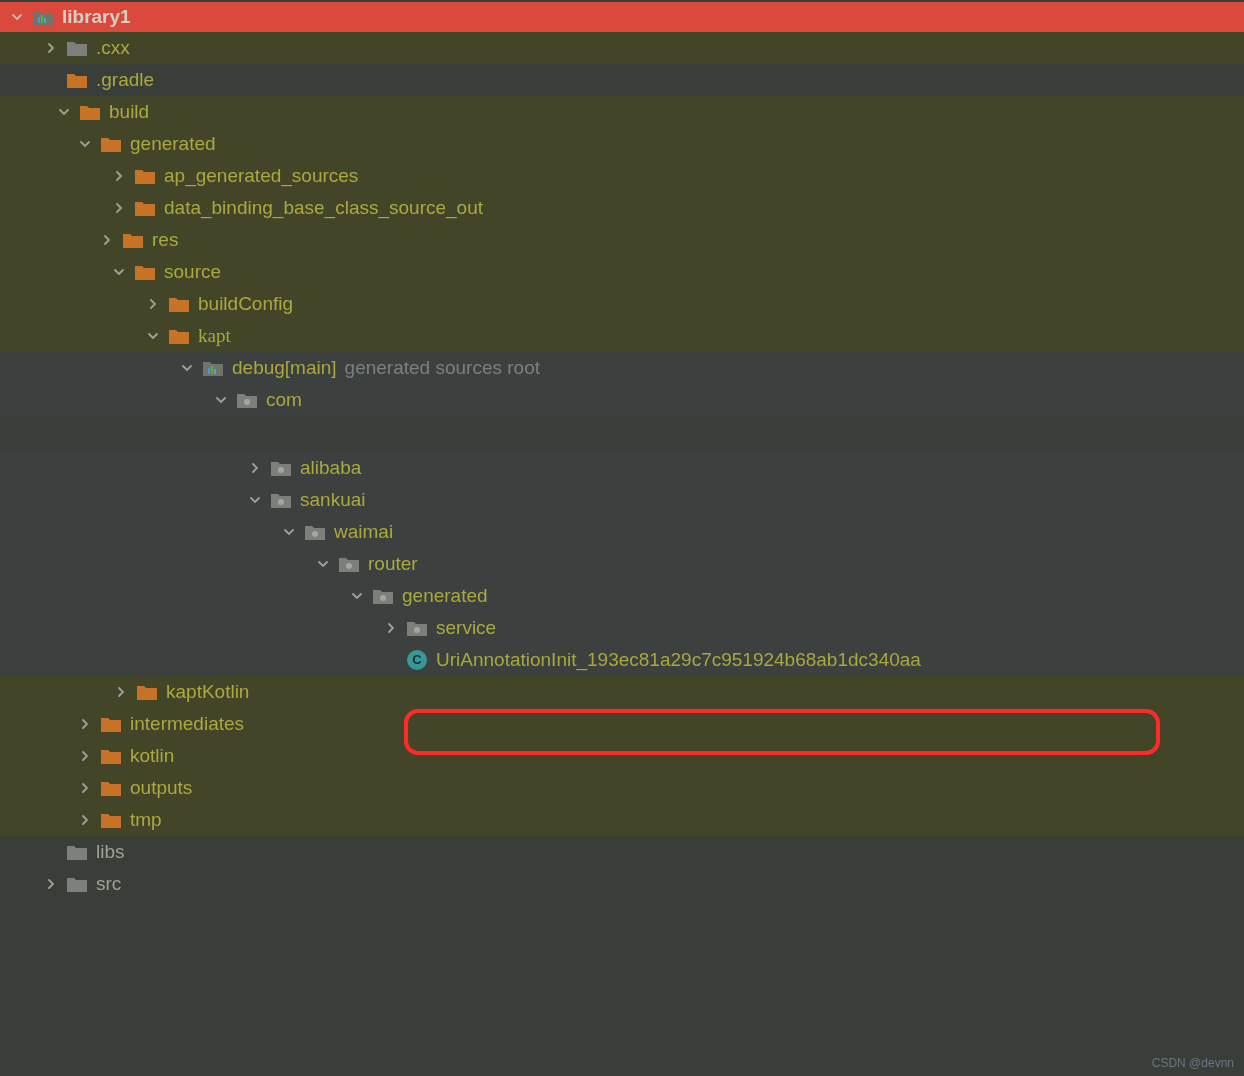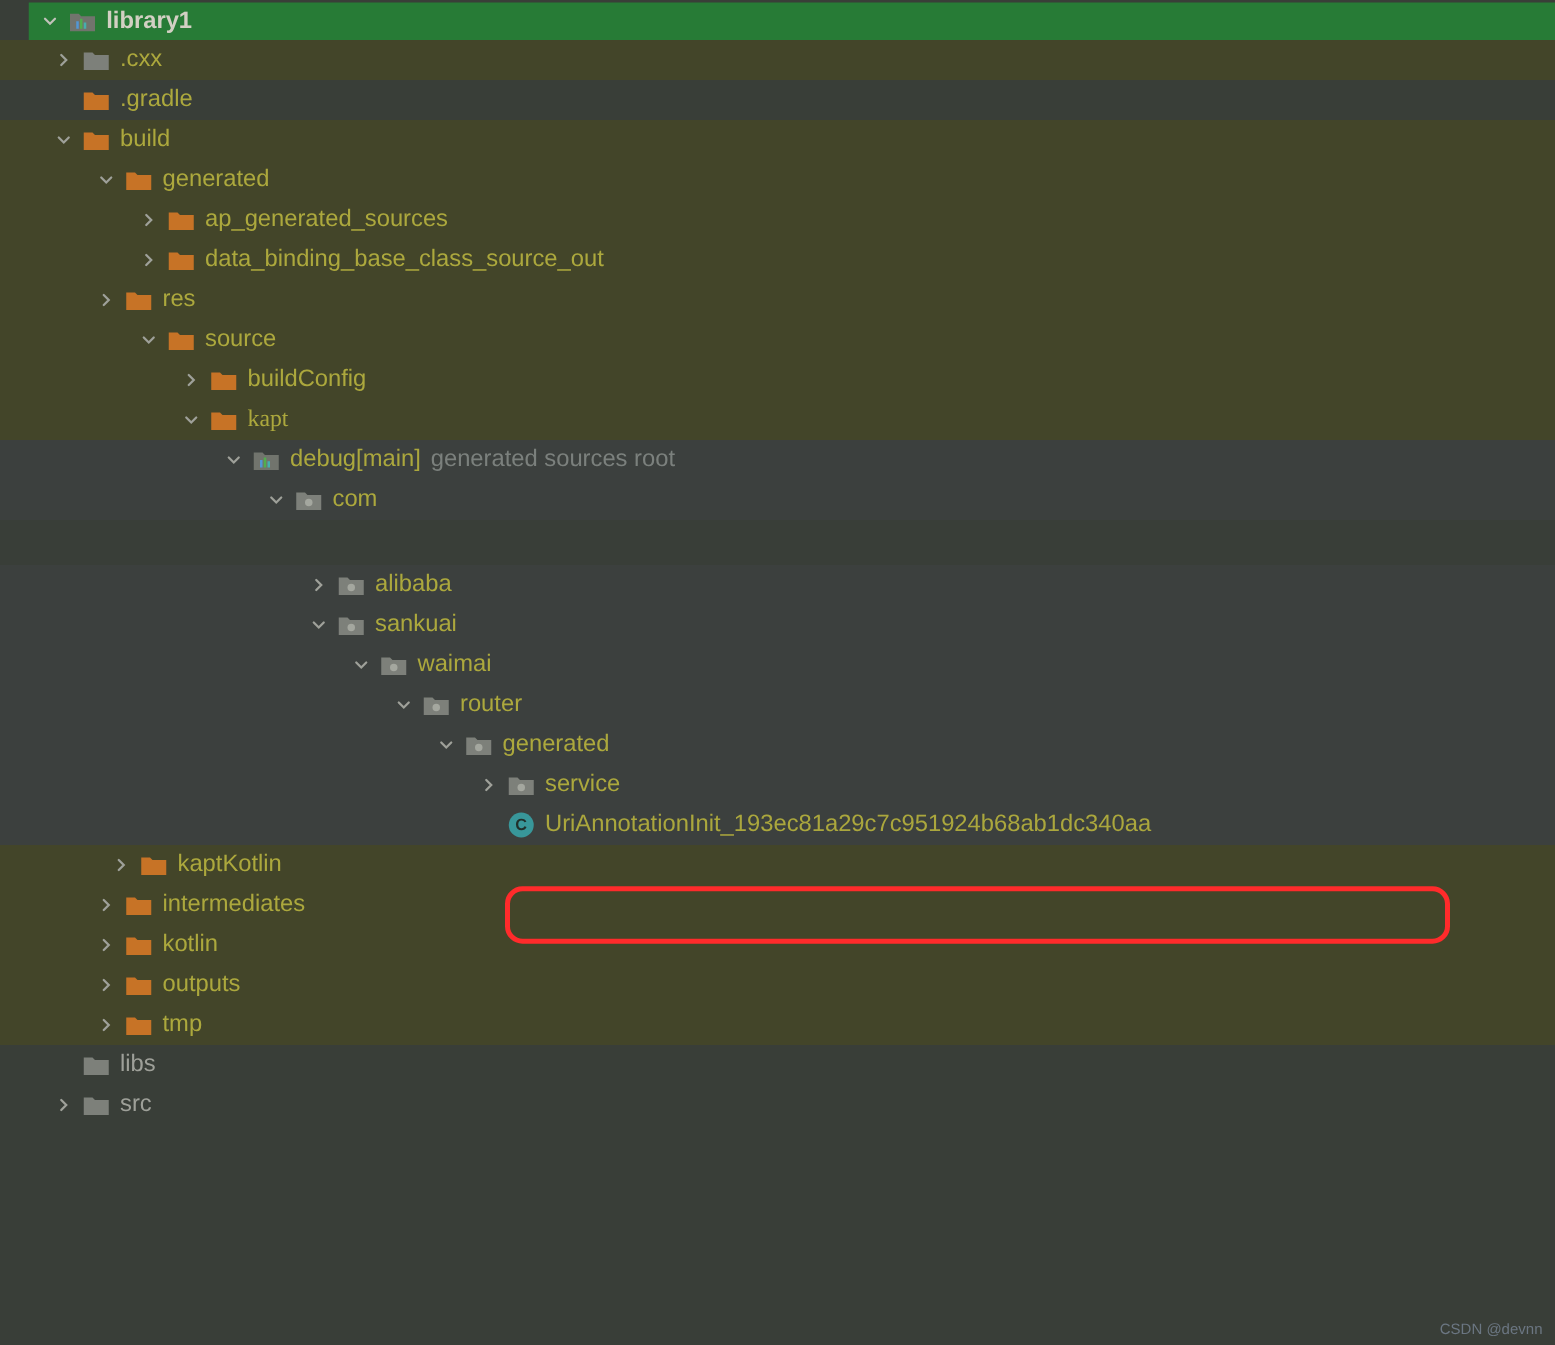--- a/index.html
+++ b/index.html
@@ -22,21 +22,21 @@
   }
   .tree { padding-top: 2px; }
   .row {
     display: flex;
     align-items: center;
     height: 32px;
     white-space: nowrap;
     cursor: pointer;
     position: relative;
   }
-  .row.root { background: #15803d; height: 30px; margin-left: 23px; }
+  .row.root { background: #ef4444; height: 30px; }
   .row.hl { background: #383f2e; }
   .row.dim { background: #2f3947; }
   .chevron {
     display: inline-flex;
     width: 18px;
     justify-content: center;
     color: #a7aeb6;
     margin-right: 6px;
     flex-shrink: 0;
   }
@@ -101,21 +101,21 @@
     </div>
     <div class="row " style="padding-left: 42px;">
       <span class="chevron none"></span>
       <span class="icon">
         <svg width="22" height="18" viewBox="0 0 22 18">
           <path d="M1 3 h7 l2 2 h11 v12 h-20 z" fill="#d8772a"></path>
         </svg>
       </span>
       <span class="label label">.gradle</span>
     </div>
-    <div class="row hl" style="padding-left: 42px; text-align: center;">
+    <div class="row hl" style="padding-left: 55px; text-align: center;">
       <span class="chevron ">
         <svg width="12" height="12" viewBox="0 0 12 12">
           <path d="M2 4 L6 8 L10 4" stroke="currentColor" stroke-width="1.8" fill="none" stroke-linecap="round"></path>
         </svg>
       </span>
       <span class="icon">
         <svg width="22" height="18" viewBox="0 0 22 18">
           <path d="M1 3 h7 l2 2 h11 v12 h-20 z" fill="#d8772a"></path>
         </svg>
       </span>
@@ -153,21 +153,21 @@
           <path d="M4 2 L8 6 L4 10" stroke="currentColor" stroke-width="1.8" fill="none" stroke-linecap="round"></path>
         </svg>
       </span>
       <span class="icon">
         <svg width="22" height="18" viewBox="0 0 22 18">
           <path d="M1 3 h7 l2 2 h11 v12 h-20 z" fill="#d8772a"></path>
         </svg>
       </span>
       <span class="label label">data_binding_base_class_source_out</span>
     </div>
-    <div class="row hl" style="padding-left: 76px;">
+    <div class="row hl" style="padding-left: 98px;">
       <span class="chevron ">
         <svg width="12" height="12" viewBox="0 0 12 12">
           <path d="M4 2 L8 6 L4 10" stroke="currentColor" stroke-width="1.8" fill="none" stroke-linecap="round"></path>
         </svg>
       </span>
       <span class="icon">
         <svg width="22" height="18" viewBox="0 0 22 18">
           <path d="M1 3 h7 l2 2 h11 v12 h-20 z" fill="#d8772a"></path>
         </svg>
       </span>
@@ -331,21 +331,21 @@
     <div class="row dim" style="padding-left: 382px;">
       <span class="chevron none"></span>
       <span class="icon">
         <svg width="22" height="22" viewBox="0 0 22 22">
           <circle cx="11" cy="11" r="10" fill="#2aa3b8"></circle>
           <text x="11" y="15" font-size="13" fill="#0e2530" font-weight="700" text-anchor="middle" font-family="sans-serif">C</text>
         </svg>
       </span>
       <span class="label file-yellow">UriAnnotationInit_193ec81a29c7c951924b68ab1dc340aa</span>
     </div>
-    <div class="row hl" style="padding-left: 88px;">
+    <div class="row hl" style="padding-left: 112px;">
       <span class="chevron ">
         <svg width="12" height="12" viewBox="0 0 12 12">
           <path d="M4 2 L8 6 L4 10" stroke="currentColor" stroke-width="1.8" fill="none" stroke-linecap="round"></path>
         </svg>
       </span>
       <span class="icon">
         <svg width="22" height="18" viewBox="0 0 22 18">
           <path d="M1 3 h7 l2 2 h11 v12 h-20 z" fill="#d8772a"></path>
         </svg>
       </span>

